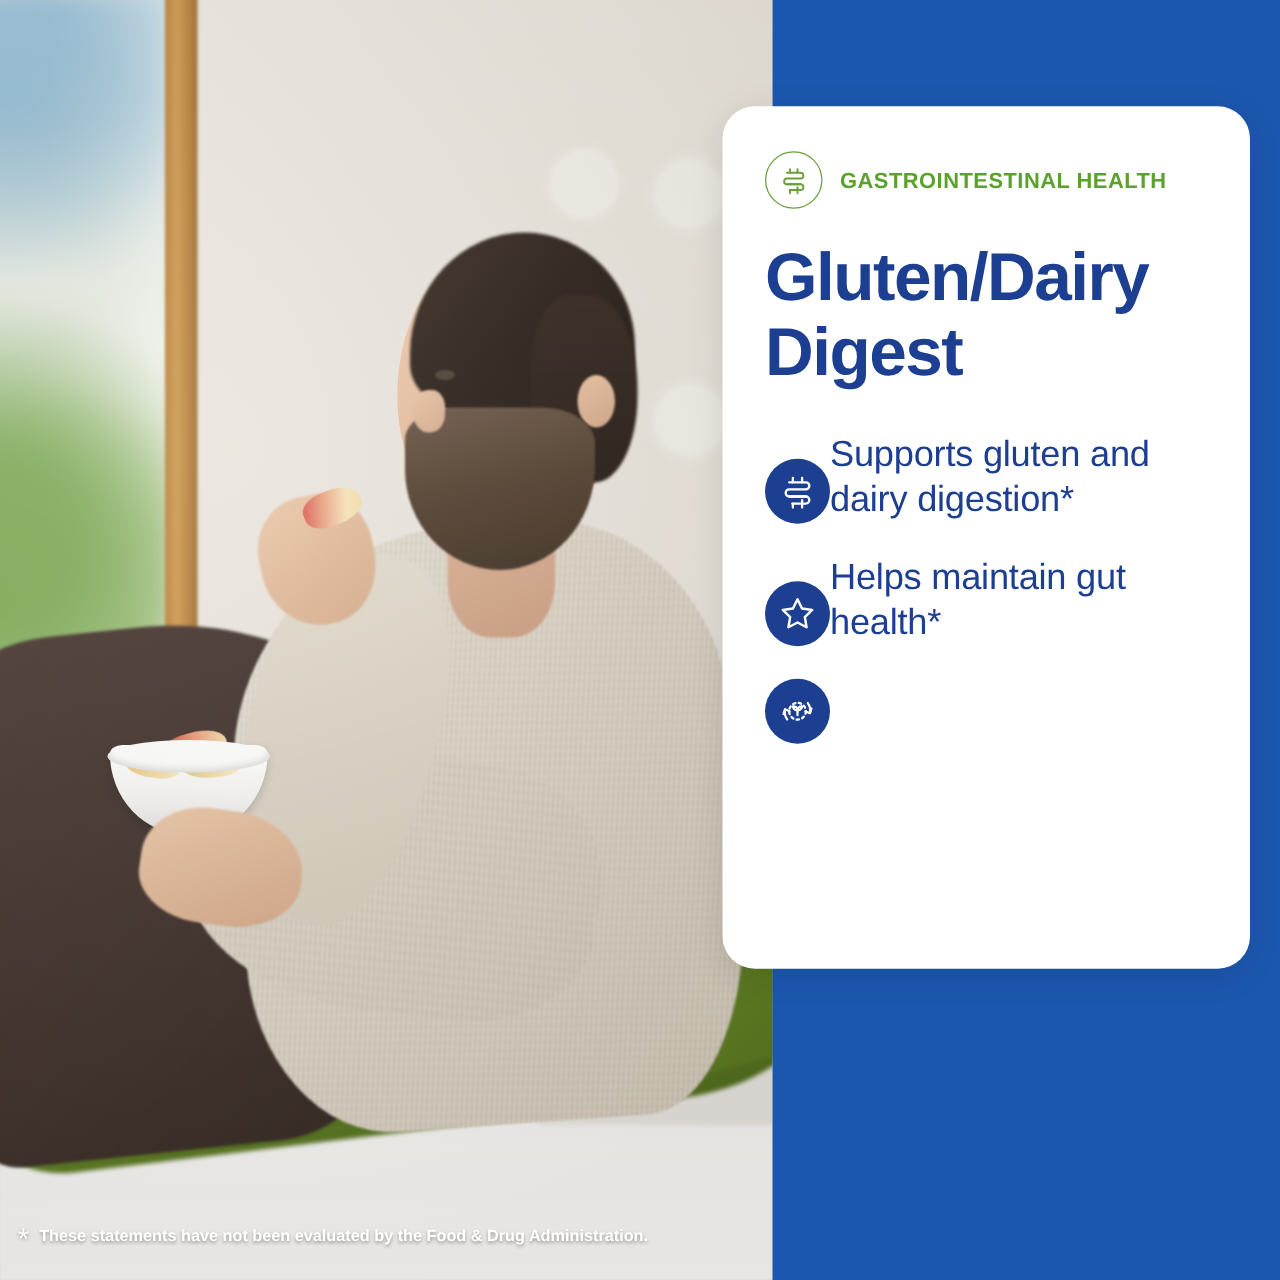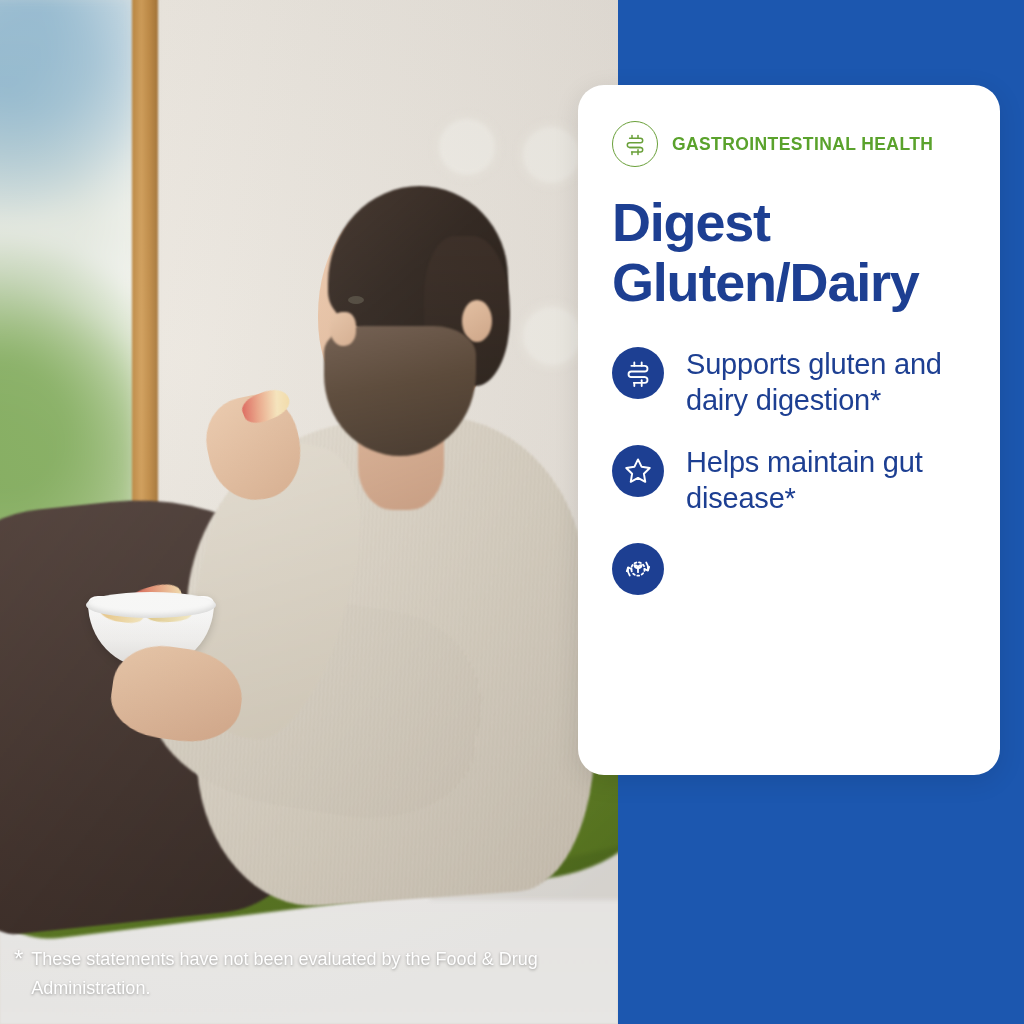--- a/index.html
+++ b/index.html
@@ -328,22 +328,21 @@
 
   
   .benefits {
     margin-top: 34px;
     display: flex;
     flex-direction: column;
     gap: 26px;
   }
   .benefit {
     display: flex;
-    align-items: flex-start;
-    gap: 22px;
+    align-items: flex-end;
   }
   .benefit-icon {
     width: 52px; height: 52px;
     flex: 0 0 52px;
     border-radius: 50%;
     background: #1d3f92;
     display: flex;
     align-items: center;
     justify-content: center;
   }
@@ -365,22 +364,23 @@
     gap: 8px;
     align-items: flex-start;
     text-shadow: 0 1px 3px rgba(0,0,0,.35);
   }
   .footer-star {
     font-size: 24px;
     line-height: 1;
     margin-top: 2px;
   }
   .footer-lines {
-    font-size: 18px;
+    font-size: 13px;
     line-height: 1.65;
+    font-weight: bold;
   }
 </style>
 </head>
 <body>
 
 <div id="ad">
 
   <div class="photo">
     <div class="wall"></div>
     <div class="window"></div>
@@ -436,22 +436,22 @@
             <path d="M7.6 7.2 h10.8 a2.3 2.3 0 0 1 0 4.6 H7.6 a2.3 2.3 0 0 0 0 4.6 h10.8"></path>
             <path d="M7.6 16.4 h10.8 a2.3 2.3 0 0 1 0 4.6 H9.6"></path>
             <path d="M10 21 v2.6"></path>
             <path d="M16 18.8 v4.8"></path>
           </svg>
         </span>
         <span class="badge-label">GASTROINTESTINAL HEALTH</span>
       </div>
 
       <div class="title">
+        <div>Gluten/Dairy</div>
         <div>Digest</div>
-        <div>Gluten/Dairy</div>
       </div>
 
       <div class="benefits">
 
         <div class="benefit">
           <span class="benefit-icon">
             <svg width="32" height="32" viewBox="0 0 26 26" fill="none" stroke="#ffffff" stroke-width="1.5" stroke-linecap="round" stroke-linejoin="round">
               <path d="M10 4.4 V7.2"></path>
               <path d="M16 4.4 V7.2"></path>
               <path d="M7.6 7.2 h10.8 a2.3 2.3 0 0 1 0 4.6 H7.6 a2.3 2.3 0 0 0 0 4.6 h10.8"></path>
@@ -462,21 +462,21 @@
           </span>
           <span class="benefit-text">Supports gluten and dairy digestion*</span>
         </div>
 
         <div class="benefit">
           <span class="benefit-icon">
             <svg width="32" height="32" viewBox="0 0 26 26" fill="none" stroke="#ffffff" stroke-width="1.6" stroke-linejoin="round">
               <path d="M13 3.6 l2.95 6.0 6.6 .95 -4.78 4.65 1.13 6.57 -5.9 -3.1 -5.9 3.1 1.13 -6.57 -4.78 -4.65 6.6 -.95 Z"></path>
             </svg>
           </span>
-          <span class="benefit-text">Helps maintain gut disease*</span>
+          <span class="benefit-text">Helps maintain gut health*</span>
         </div>
 
         <div class="benefit">
           <span class="benefit-icon">
             <svg width="34" height="34" viewBox="0 0 28 28" fill="none" stroke="#ffffff" stroke-width="1.5" stroke-linecap="round" stroke-linejoin="round">
               <path d="M20.8 8.6 a8.6 8.6 0 0 1 1.5 6.2"></path>
               <path d="M23.2 12.2 l-1.0 3.1 -3.0 -1.3"></path>
               <path d="M7.2 19.4 a8.6 8.6 0 0 1 -1.5 -6.2"></path>
               <path d="M4.8 15.8 l1.0 -3.1 3.0 1.3"></path>
               <circle cx="14" cy="14" r="5.5" stroke-dasharray="1.6 2.2"></circle>

